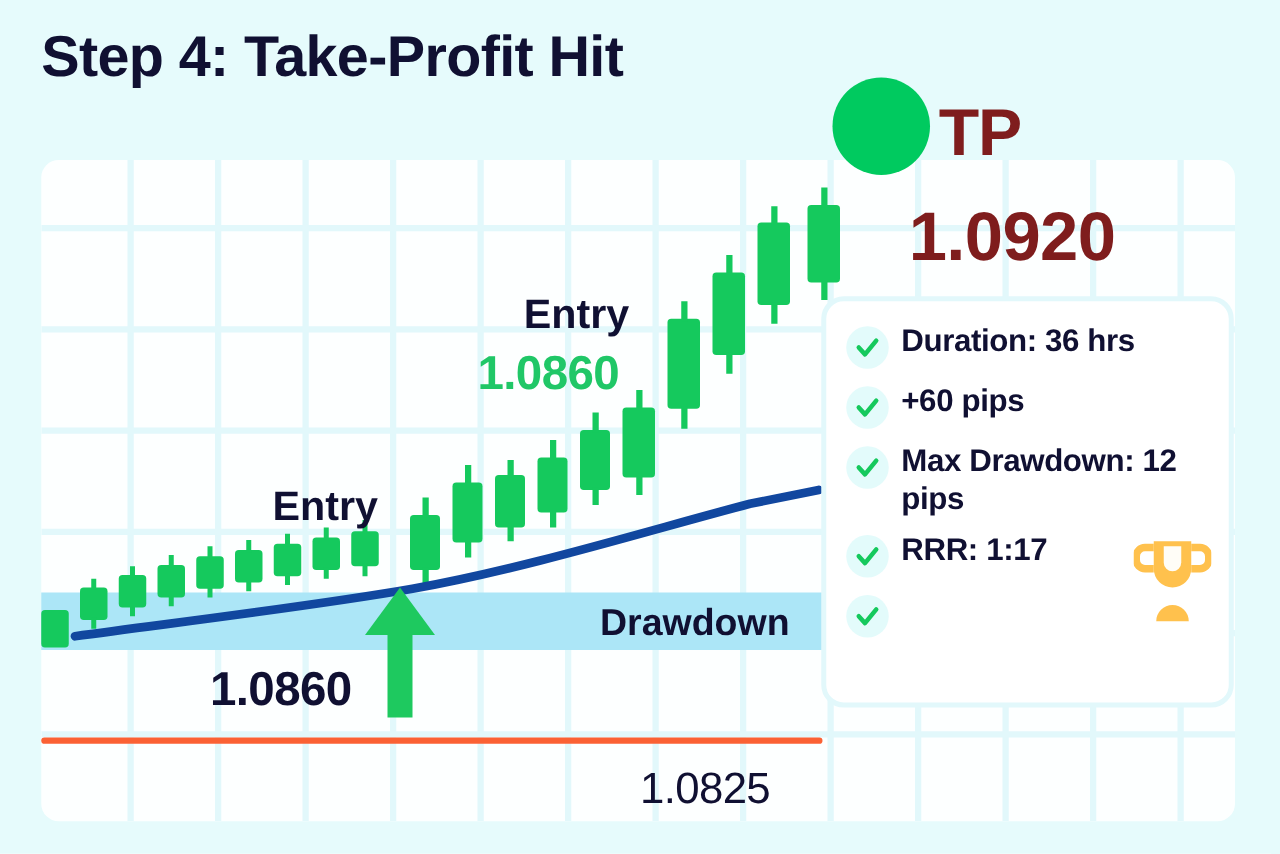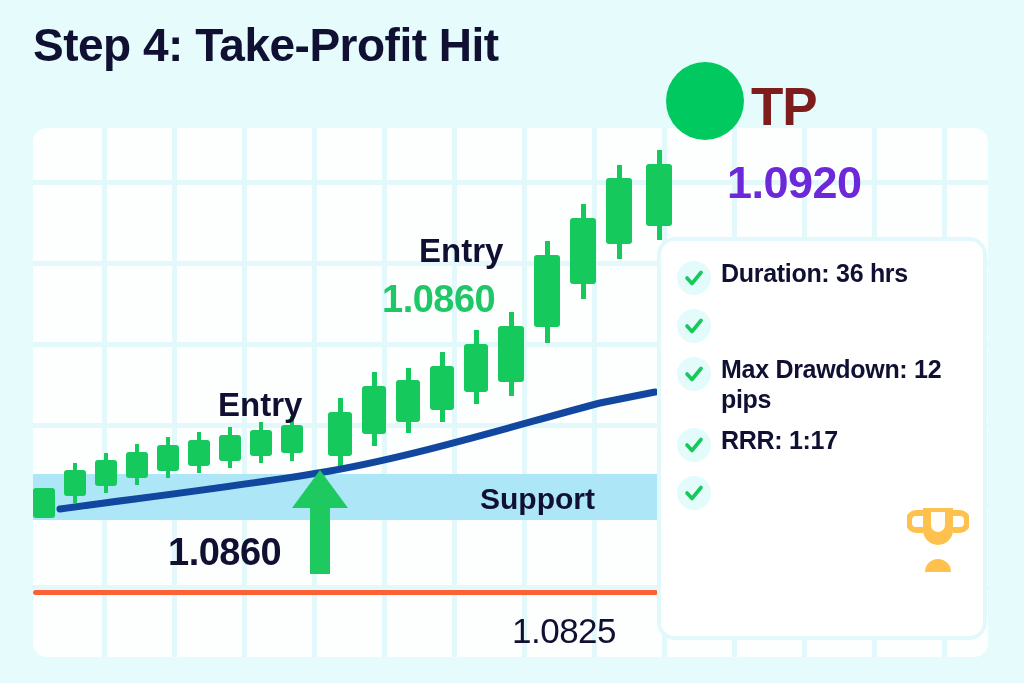--- a/index.html
+++ b/index.html
@@ -74,26 +74,26 @@
   .tp-badge{
     position:absolute;left:666px;top:62px;width:78px;height:78px;
     border-radius:50%;background:#00ca5f;
   }
   .tp-text{
     position:absolute;left:751px;top:76px;
     font-size:53px;font-weight:700;color:#7f1d1d;letter-spacing:-1px;
   }
   .tp-price{
     position:absolute;left:727px;top:157px;
-    font-size:45px;font-weight:700;color:#6d28d9;letter-spacing:-0.5px;
+    font-size:55px;font-weight:700;color:#7f1d1d;letter-spacing:-0.5px;
   }
 
   
   .info-card{
-    position:absolute;left:657px;top:237px;width:330px;height:403px;
+    position:absolute;left:657px;top:237px;width:330px;height:329px;
     background:#ffffff;border:4px solid #e2f8fb;border-radius:18px;
     box-sizing:border-box;padding:18px 16px 0 16px;
   }
   .info-row{
     display:flex;align-items:flex-start;gap:10px;margin-bottom:12px;
   }
   .chk{
     flex:0 0 auto;width:34px;height:34px;border-radius:50%;
     background:#e3fbfb;display:flex;align-items:center;justify-content:center;
     margin-top:2px;
@@ -127,21 +127,21 @@
     <div class="grid-v" style="left:909px"></div>
     <div class="grid-h" style="top:52px"></div>
     <div class="grid-h" style="top:133px"></div>
     <div class="grid-h" style="top:214px"></div>
     <div class="grid-h" style="top:295px"></div>
     <div class="grid-h" style="top:376px"></div>
     <div class="grid-h" style="top:457px"></div>
   </div>
 
   <div class="support-band"></div>
-  <div class="support-label">Support</div>
+  <div class="support-label">Drawdown</div>
 
   <div class="sl-line"></div>
   <div class="sl-price">1.0825</div>
 
   <svg class="overlay" viewBox="0 0 1024 683" xmlns="http://www.w3.org/2000/svg">
     <g>
       <rect x="33" y="488" width="22" height="30" rx="3" fill="#15c95d"></rect>
       <rect x="64" y="470" width="22" height="26" rx="3" fill="#15c95d"></rect>
         <rect x="73" y="463" width="4" height="9" fill="#15c95d"></rect>
         <rect x="73" y="494" width="4" height="9" fill="#15c95d"></rect>
@@ -225,20 +225,21 @@
           </svg>
       </span>
       <span class="info-text">Duration: 36 hrs</span>
     </div>
     <div class="info-row">
       <span class="chk">
         <svg width="22" height="22" viewBox="0 0 22 22">
             <path d="M4,11 L9,16.5 L18,5.5" fill="none" stroke="#15c95d" stroke-width="3.6" stroke-linecap="round" stroke-linejoin="round"></path>
           </svg>
       </span>
+      <span class="info-text">+60 pips</span>
     </div>
     <div class="info-row">
       <span class="chk">
         <svg width="22" height="22" viewBox="0 0 22 22">
             <path d="M4,11 L9,16.5 L18,5.5" fill="none" stroke="#15c95d" stroke-width="3.6" stroke-linecap="round" stroke-linejoin="round"></path>
           </svg>
       </span>
       <span class="info-text">Max Drawdown: 12 pips</span>
     </div>
     <div class="info-row">

